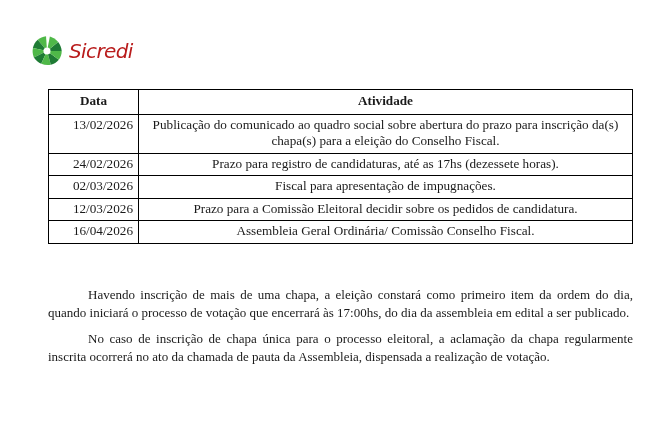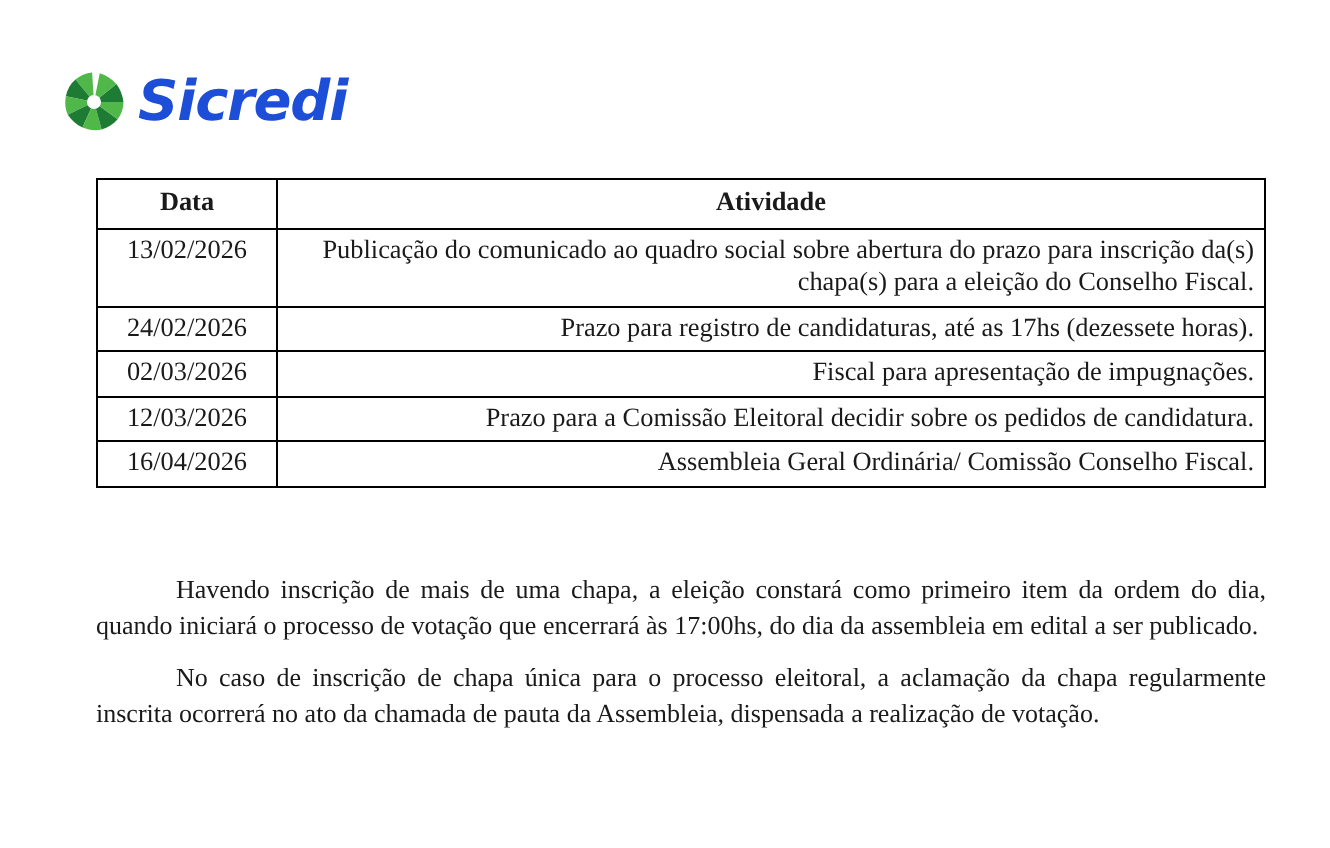--- a/index.html
+++ b/index.html
@@ -27,26 +27,26 @@
     gap: 6px;
   }
   .brand-mark {
     width: 32px;
     height: 32px;
     display: block;
     flex: 0 0 auto;
   }
   .brand-word {
     font-family: "DejaVu Sans", "Liberation Sans", sans-serif;
-    font-weight: bold;
+    font-weight: normal;
     font-style: italic;
-    font-size: 28px;
+    font-size: 20px;
     letter-spacing: -0.6px;
     line-height: 1;
-    color: #1d4ed8;
+    color: #b91c1c;
     white-space: nowrap;
   }
 
   
   .cal-table {
     position: absolute;
     left: 48px;
     top: 89px;
     width: 585px;
     border-collapse: collapse;
@@ -64,26 +64,26 @@
   .cal-table th {
     text-align: center;
     font-weight: bold;
     padding-top: 3px;
     padding-bottom: 4px;
   }
   .col-date {
     width: 90px;
   }
   .cell-date {
-    text-align: center;
+    text-align: right;
     white-space: nowrap;
     margin-top: 36px;
   }
   .cell-act {
-    text-align: right;
+    text-align: center;
   }
 
   
   .body-copy {
     position: absolute;
     left: 48px;
     top: 286px;
     width: 585px;
     font-size: 13px;
   }

